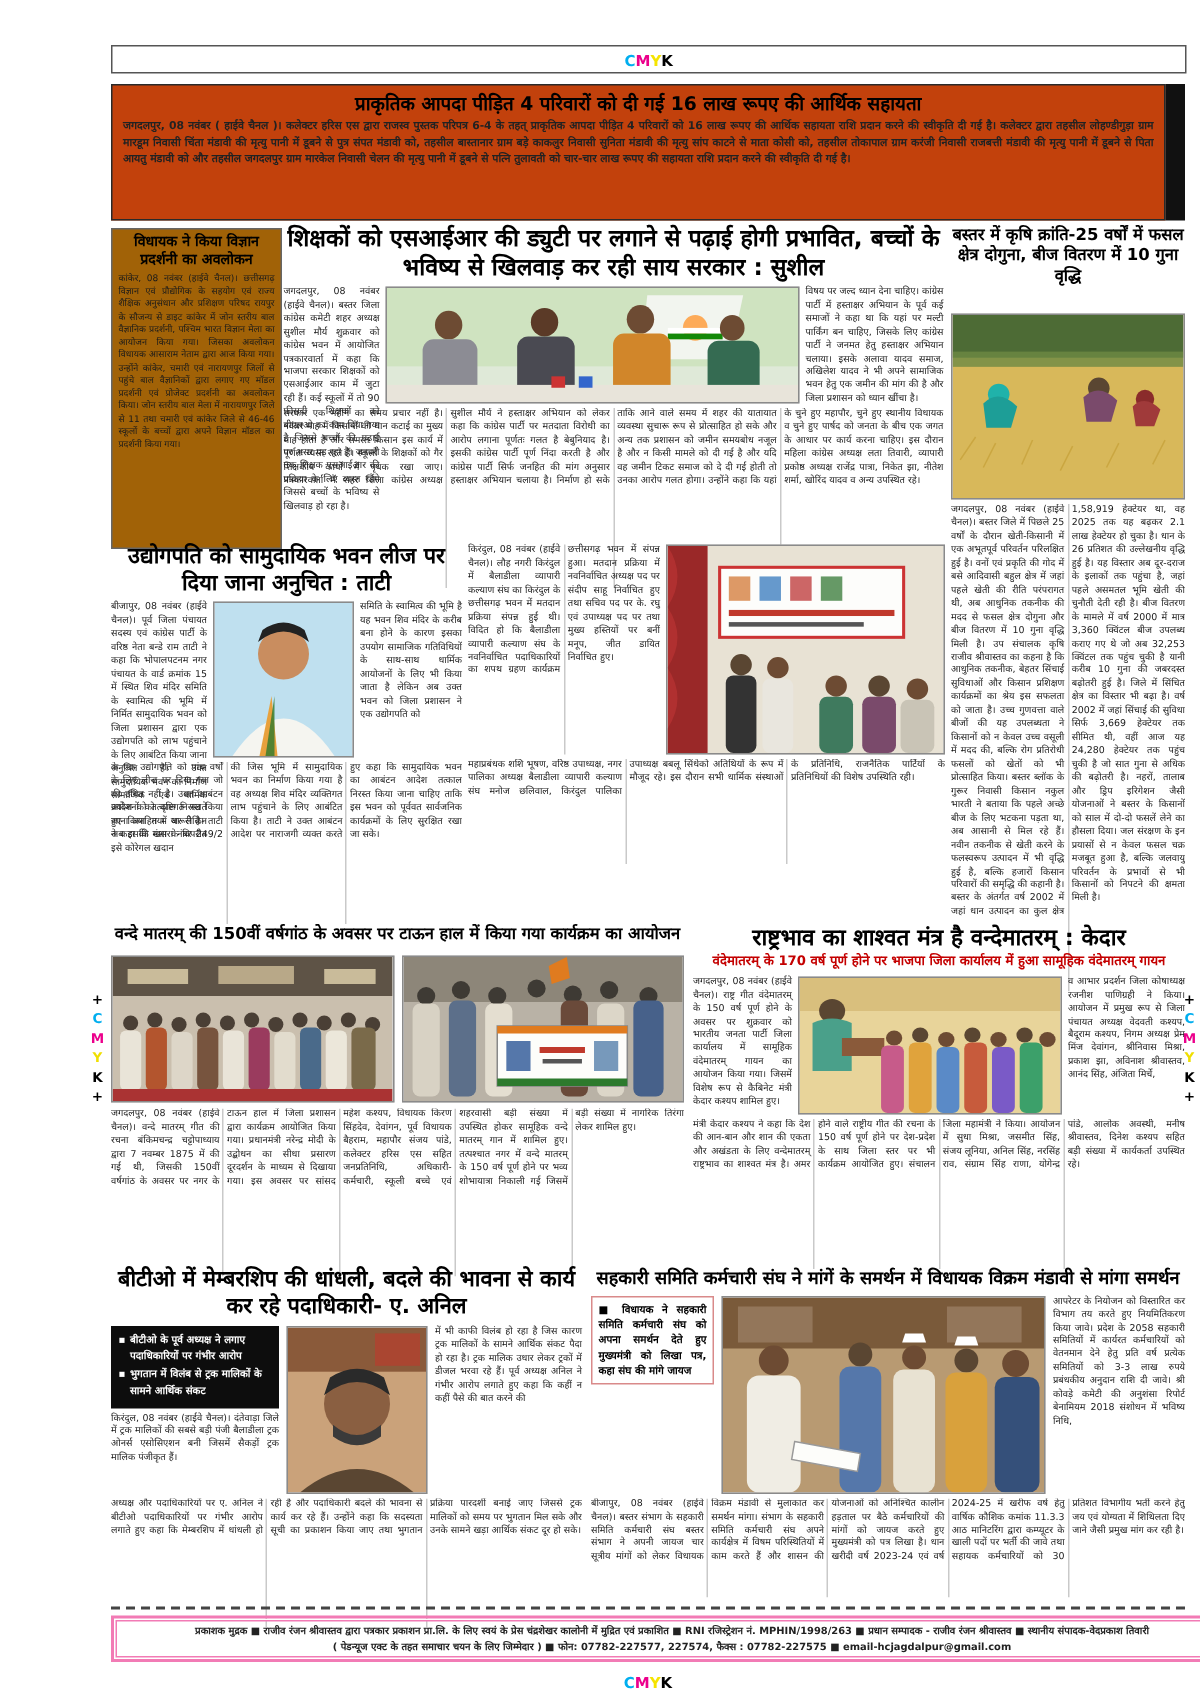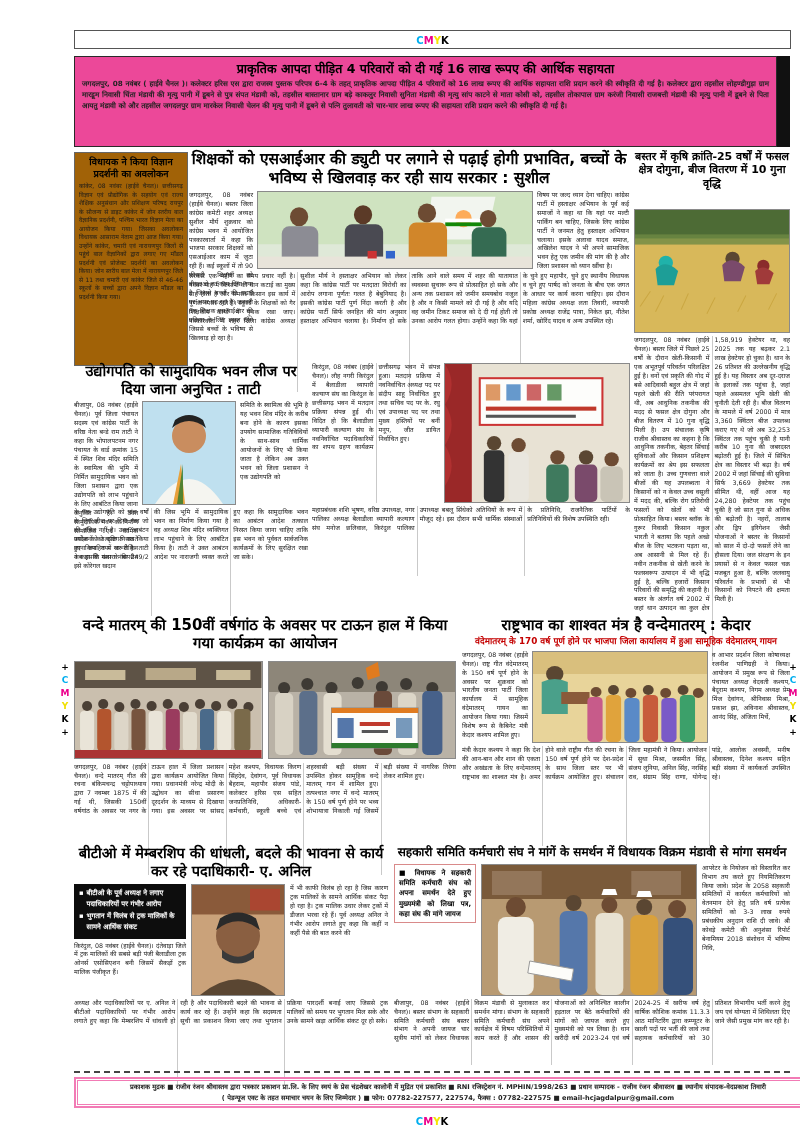--- a/index.html
+++ b/index.html
@@ -16,21 +16,21 @@
   .ph svg{position:absolute;left:0;top:0;width:100%;height:100%;}
   .cmyk span{font-weight:bold;font-size:10px;letter-spacing:0;}
   .cmyk .c{color:#00aeef}.cmyk .m{color:#ec008c}.cmyk .y{color:#f5e400}.cmyk .k{color:#000}
   .regmark{width:14px;text-align:center;font-weight:bold;font-size:9px;line-height:1.6;}
   .regmark div{height:13px;}
   
   .logo-red{background:#e60012;color:#fff;display:flex;align-items:center;justify-content:center;
             font-weight:bold;font-size:37px;height:61px;}
   .logo-yellow{background:#ffe600;color:#000;display:flex;align-items:center;justify-content:center;
                font-weight:bold;font-size:16.5px;height:29px;}
-  .lead-box{background:#ec4899;border:1.5px solid #2a2a2a;padding:2px 7px 2px 7px;}
+  .lead-box{background:#c2410c;border:1.5px solid #2a2a2a;padding:2px 7px 2px 7px;}
   .lead-head{font-weight:bold;font-size:12.5px;text-align:center;margin:1px 0 2px 0;}
   .lead-body{font-size:7.2px;line-height:1.5;text-align:justify;font-weight:bold;color:#222;}
   .greenbox{background:#a16207;border:1px solid #666;padding:3px 4px;}
   .subhead-red{color:#c40000;font-weight:bold;text-align:center;font-size:8.8px;line-height:1.3;}
   .blackbox{background:#0d0d0d;color:#fff;font-size:6.8px;font-weight:bold;line-height:1.55;padding:4px 5px;}
   .blackbox .bl{display:flex;gap:3px;margin-bottom:2px;}
   .bulletbox{border:1px solid #d98a8a;background:#fff;padding:3px 4px;font-size:6.9px;font-weight:bold;
              line-height:1.5;text-align:justify;}
   .dashline{border-top:2.5px dashed #444;}
   .footer-box{border:2px solid #f27bb5;box-shadow:0 0 0 1px #fff inset,0 0 0 2px #f27bb5 inset;
@@ -182,21 +182,21 @@
   <div class="abs regmark" style="left:786px;top:660px;">
     <div>+</div>
     <div style="color:#00aeef">C</div>
     <div style="color:#ec008c">M</div>
     <div style="color:#f0df00">Y</div>
     <div style="color:#000">K</div>
     <div>+</div>
   </div>
 
   <div class="abs" style="left:74px;top:616px;width:382px;height:222px;">
-    <div class="hl" style="font-size:15px;margin-bottom:8px;">वन्दे मातरम् की 150वीं वर्षगांठ के अवसर पर टाऊन हाल में किया गया कार्यक्रम का आयोजन</div>
+    <div class="hl" style="font-size:11px;margin-bottom:8px;">वन्दे मातरम् की 150वीं वर्षगांठ के अवसर पर टाऊन हाल में किया गया कार्यक्रम का आयोजन</div>
     <div style="display:flex;gap:5px;height:98px;">
       <div class="ph" style="flex:1;">
         <svg viewBox="0 0 185 96" preserveAspectRatio="none">
           <rect width="185" height="96" fill="#caBFae"></rect>
           <rect width="185" height="26" fill="#5e5346"></rect>
           <rect x="10" y="8" width="40" height="10" fill="#c9bb9a"></rect>
             <rect x="70" y="6" width="50" height="12" fill="#b8a888"></rect>
             <rect x="140" y="8" width="34" height="10" fill="#c9bb9a"></rect>
           <g fill="#4a3f35">
             <circle cx="12" cy="44" r="5"></circle>

